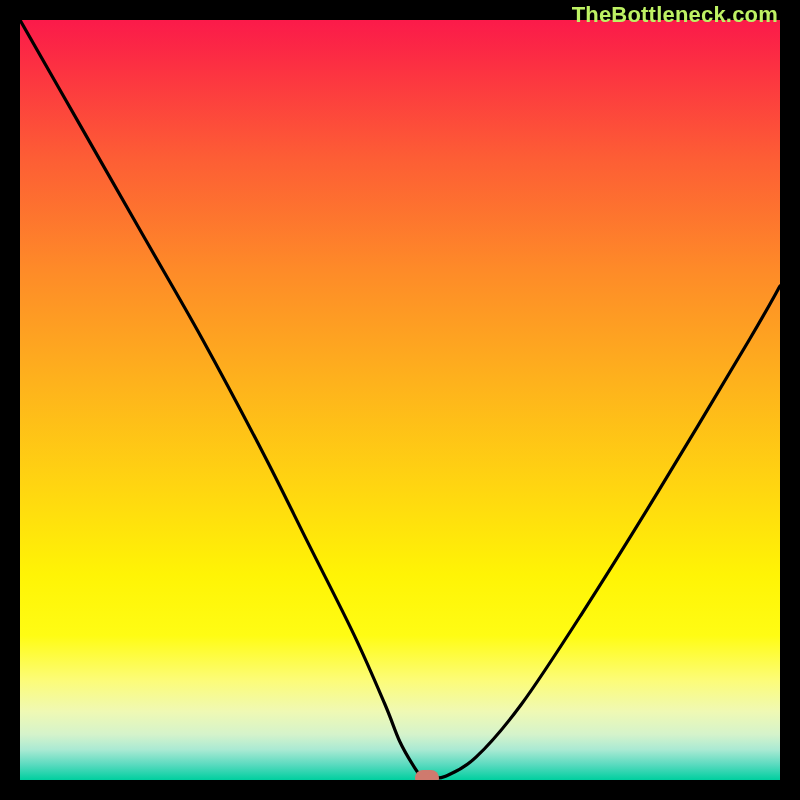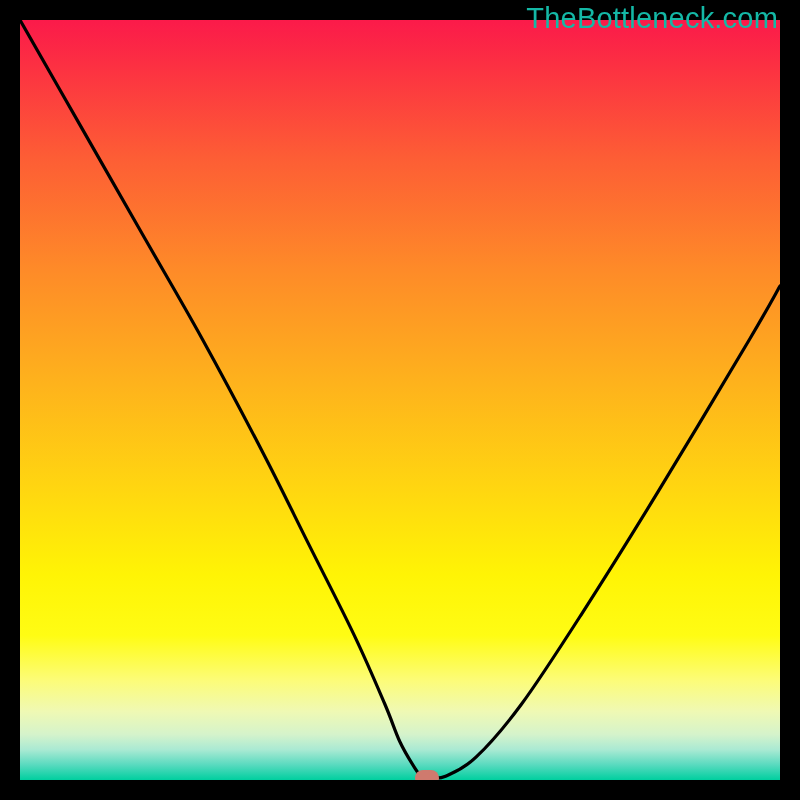--- a/index.html
+++ b/index.html
@@ -45,23 +45,23 @@
       #d5f3cb 94%,
       #aaead3 96%,
       #59dabf 98%,
       #00cf9f 100%
     );
   }
   .watermark {
     position: absolute;
     top: 2px;
     right: 22px;
-    color: #14b8a6;
-    font-size: 29px;
-    font-weight: 400;
+    color: #bef264;
+    font-size: 22px;
+    font-weight: 700;
     letter-spacing: 0.2px;
   }
   .curve-svg {
     position: absolute;
     left: 0;
     top: 0;
     width: 100%;
     height: 100%;
   }
   .marker {

